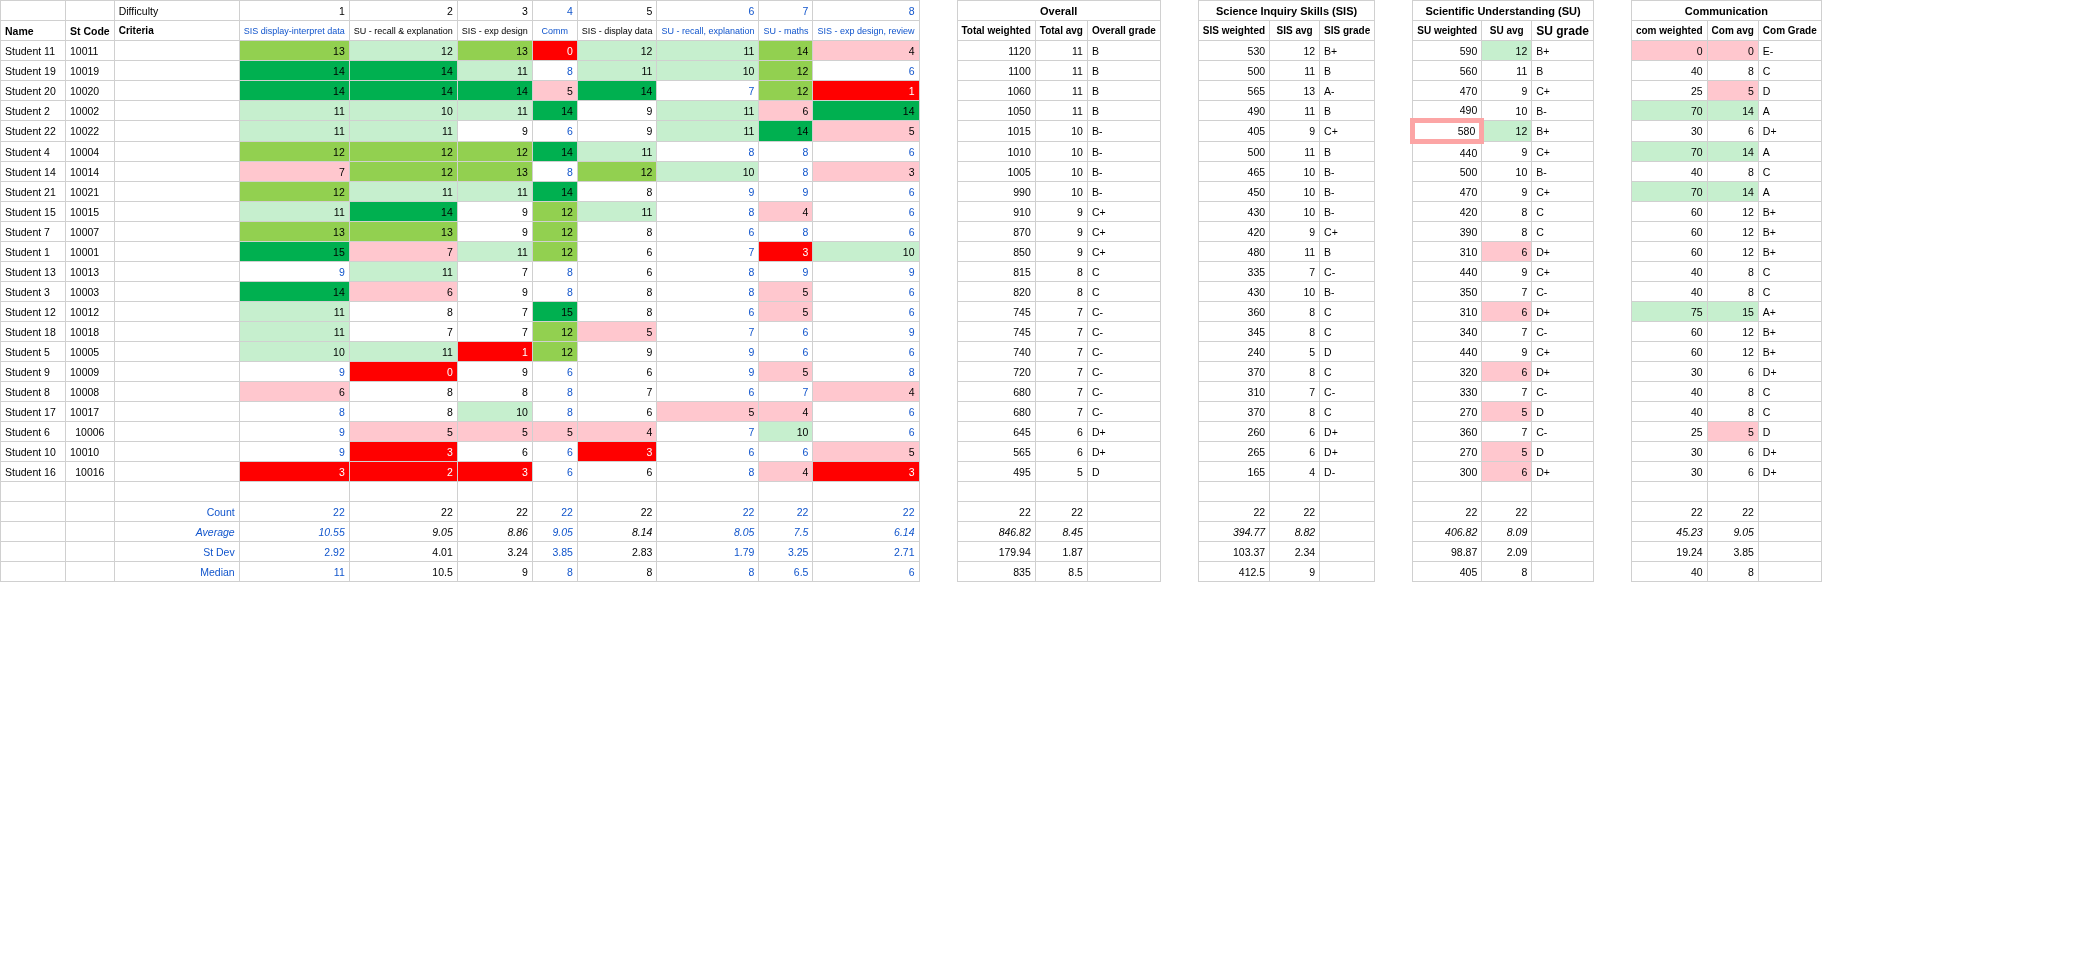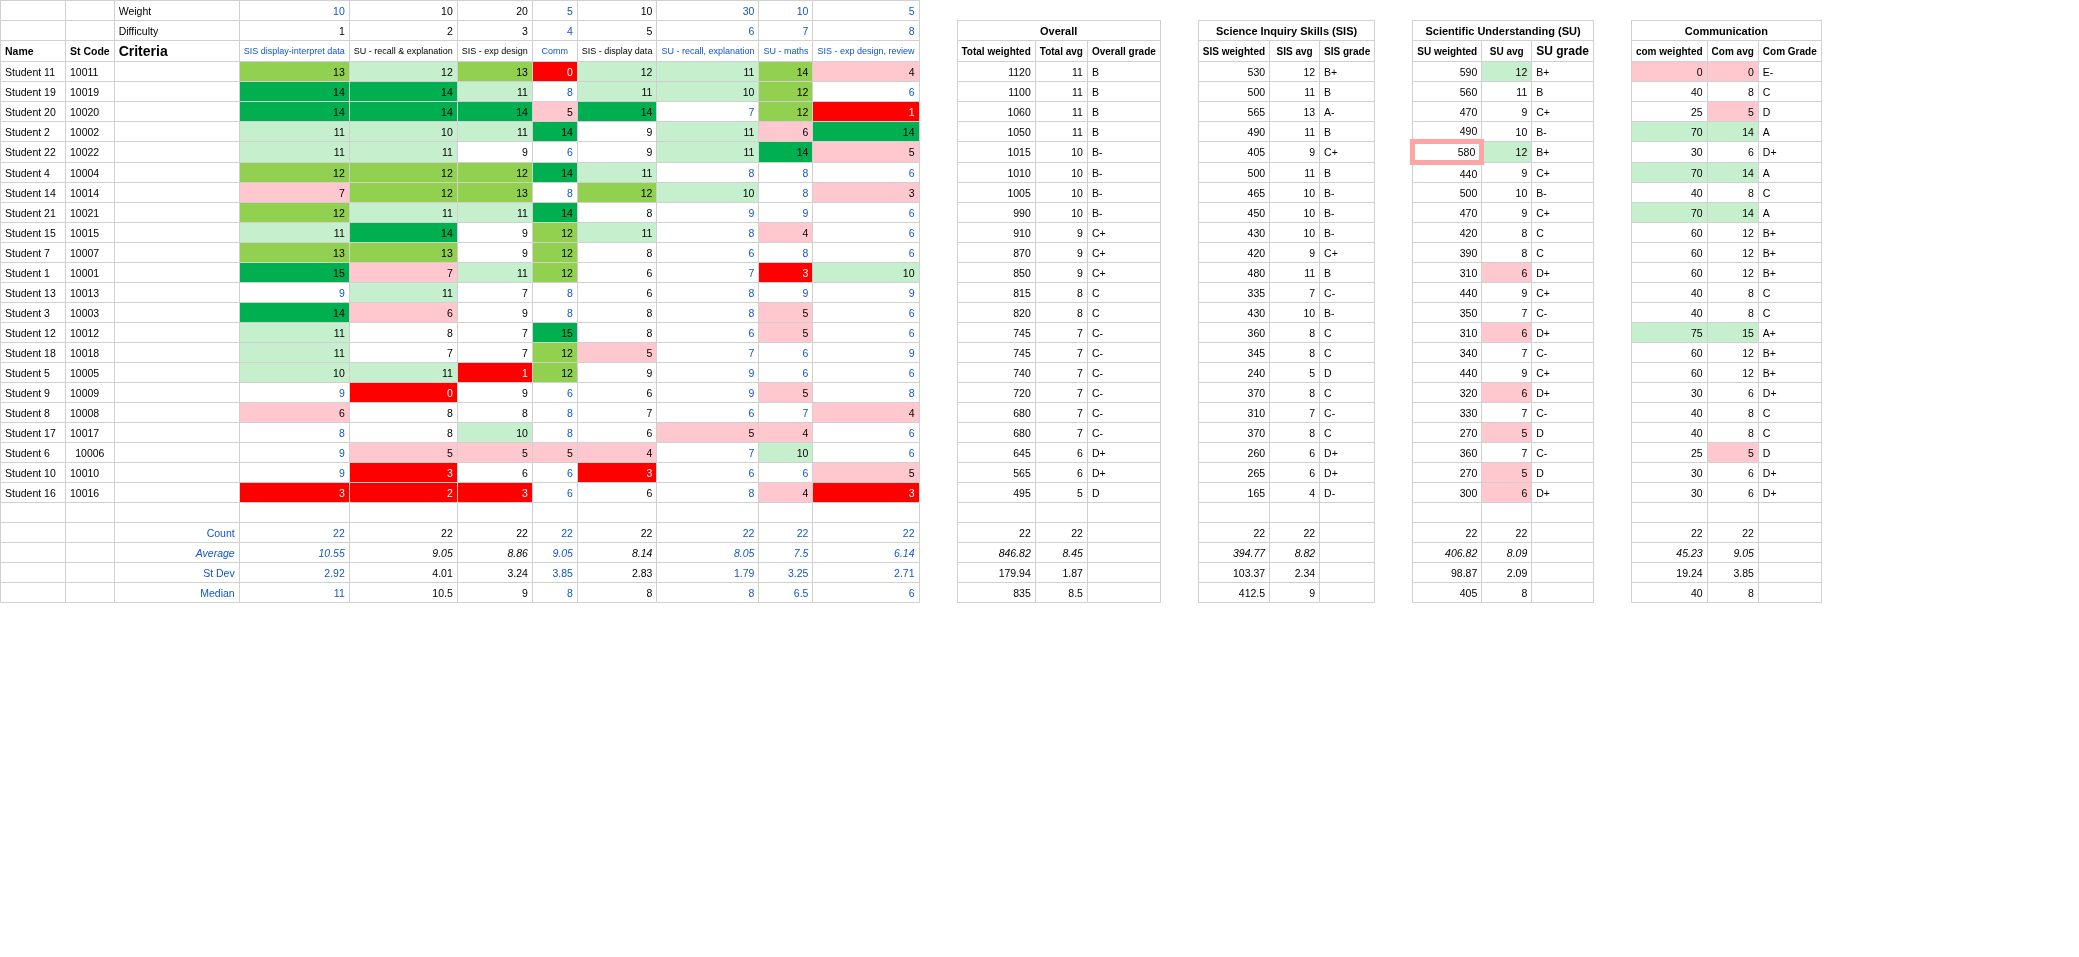--- a/index.html
+++ b/index.html
@@ -67,41 +67,20 @@
 
       <col style="min-width:8px; border:none">
 
       <col style="min-width:60px">
       <col style="min-width:50px">
       <col style="min-width:55px">
     </colgroup>
     <tbody>
 
 
-      <tr>
-        <td style="background:#fff;"></td>
-        <td style="background:#fff;"></td>
-        <td style="text-align:left; color:#000;">Weight</td>
-        <td class="blue-text">10</td>
-        <td class="black-text">10</td>
-        <td class="black-text">20</td>
-        <td class="blue-text">5</td>
-        <td class="black-text">10</td>
-        <td class="blue-text">30</td>
-        <td class="blue-text">10</td>
-        <td class="blue-text">5</td>
-        <td style="border:none; background:#fff;"></td>
-        <td colspan="3" style="border:none; background:#fff;"></td>
-        <td style="border:none; background:#fff;"></td>
-        <td colspan="3" style="border:none; background:#fff;"></td>
-        <td style="border:none; background:#fff;"></td>
-        <td colspan="3" style="border:none; background:#fff;"></td>
-        <td style="border:none; background:#fff;"></td>
-        <td colspan="3" style="border:none; background:#fff;"></td>
-      </tr>
 
       <tr>
         <td style="background:#fff;"></td>
         <td style="background:#fff;"></td>
         <td style="text-align:left; color:#000;">Difficulty</td>
         <td class="black-text">1</td>
         <td class="black-text">2</td>
         <td class="black-text">3</td>
         <td class="black-text" style="color:#1155cc;">4</td>
         <td class="black-text">5</td>
@@ -114,21 +93,21 @@
         <td colspan="3" class="section-header bold" style="font-size:11px;">Science Inquiry Skills (SIS)</td>
         <td style="border:none; background:#fff;"></td>
         <td colspan="3" class="section-header bold" style="font-size:11px;">Scientific Understanding (SU)</td>
         <td style="border:none; background:#fff;"></td>
         <td colspan="3" class="section-header bold" style="font-size:11px;">Communication</td>
       </tr>
 
       <tr style="background:#fff;">
         <td class="col-name bold">Name</td>
         <td class="col-stcode bold">St Code</td>
-        <td style="text-align:left; font-weight:bold; font-size:14px;margin-top:39px;">Criteria</td>
+        <td style="text-align:left; font-weight:bold; font-size:10px;margin-top:39px;">Criteria</td>
         <td style="font-size:9px; color:#1155cc; text-align:center;">SIS display-interpret data</td>
         <td style="font-size:9px; text-align:center;">SU - recall &amp; explanation</td>
         <td style="font-size:9px; text-align:center;">SIS - exp design</td>
         <td style="font-size:9px; color:#1155cc; text-align:center;">Comm</td>
         <td style="font-size:9px; text-align:center;">SIS - display data</td>
         <td style="font-size:9px; color:#1155cc; text-align:center;">SU - recall, explanation</td>
         <td style="font-size:9px; color:#1155cc; text-align:center;">SU - maths</td>
         <td style="font-size:9px; color:#1155cc; text-align:center;">SIS - exp design, review</td>
         <td style="border:none; background:#fff;"></td>
         <td style="font-size:10px; font-weight:bold; text-align:center;">Total weighted</td>
@@ -753,21 +732,21 @@
           <td style="border:1px solid #d0d0d0;">270</td>
           <td style="background-color:#ffc7ce; border:1px solid #d0d0d0;">5</td>
           <td style="text-align:left; border:1px solid #d0d0d0;">D</td>
           <td style="border:none; background:#fff; min-width:8px;"></td>
           <td style="background-color:#ffffff; border:1px solid #d0d0d0;">30</td>
           <td style="background-color:#ffffff; border:1px solid #d0d0d0;">6</td>
           <td style="text-align:left; border:1px solid #d0d0d0;">D+</td>
         </tr>
         <tr>
           <td style="text-align:left; border:1px solid #d0d0d0;">Student 16</td>
-          <td style="text-align:left; border:1px solid #d0d0d0;">10016</td>
+          <td style="text-align:center; border:1px solid #d0d0d0;">10016</td>
           <td style="border:1px solid #d0d0d0;"></td>
           <td style="background-color:#ff0000; color:#ffffff; border:1px solid #d0d0d0;">3</td>
           <td style="background-color:#ff0000; color:#ffffff; border:1px solid #d0d0d0;">2</td>
           <td style="background-color:#ff0000; color:#ffffff; border:1px solid #d0d0d0;">3</td>
           <td style="background-color:#ffffff; color:#1155cc; border:1px solid #d0d0d0;">6</td>
           <td style="background-color:#ffffff; color:#000000; border:1px solid #d0d0d0;">6</td>
           <td style="background-color:#ffffff; color:#1155cc; border:1px solid #d0d0d0;">8</td>
           <td style="background-color:#ffc7ce; color:#000000; border:1px solid #d0d0d0;">4</td>
           <td style="background-color:#ff0000; color:#ffffff; border:1px solid #d0d0d0;">3</td>
           <td style="border:none; background:#fff; min-width:8px;"></td>

